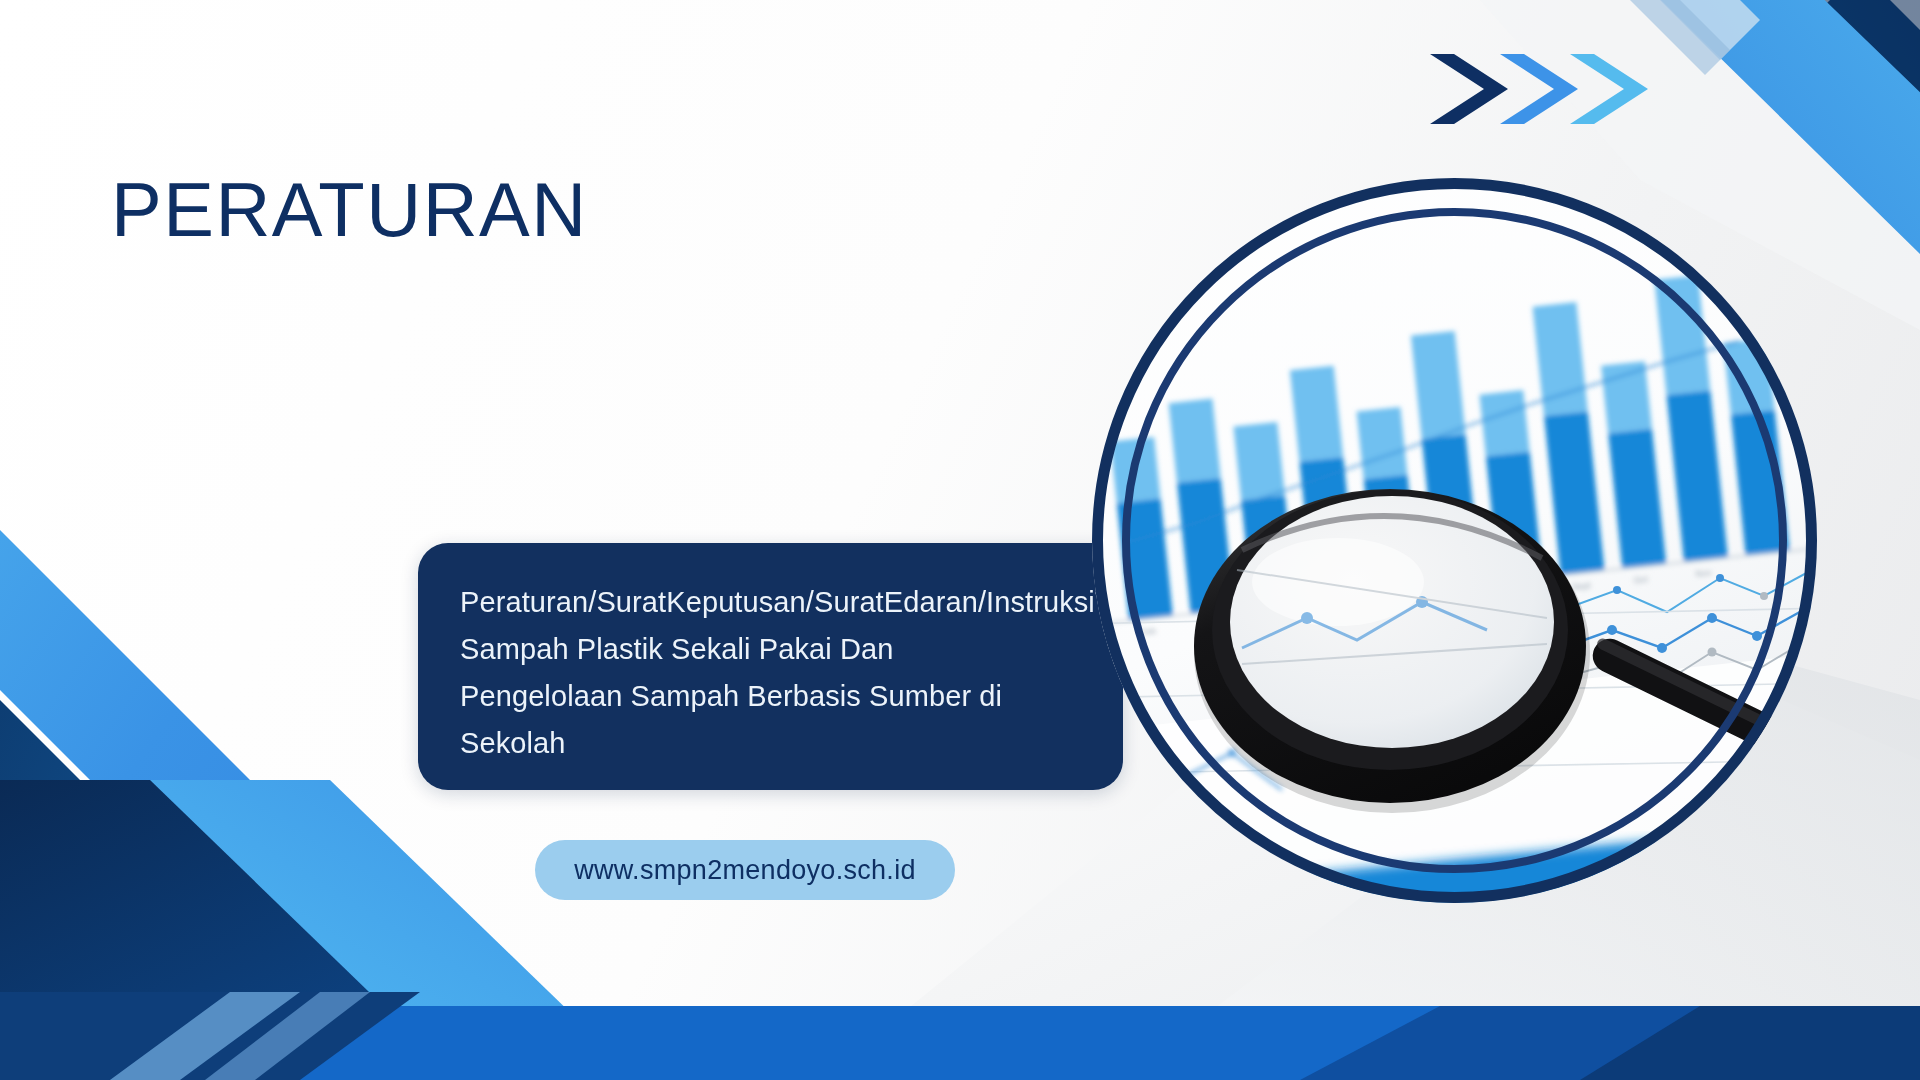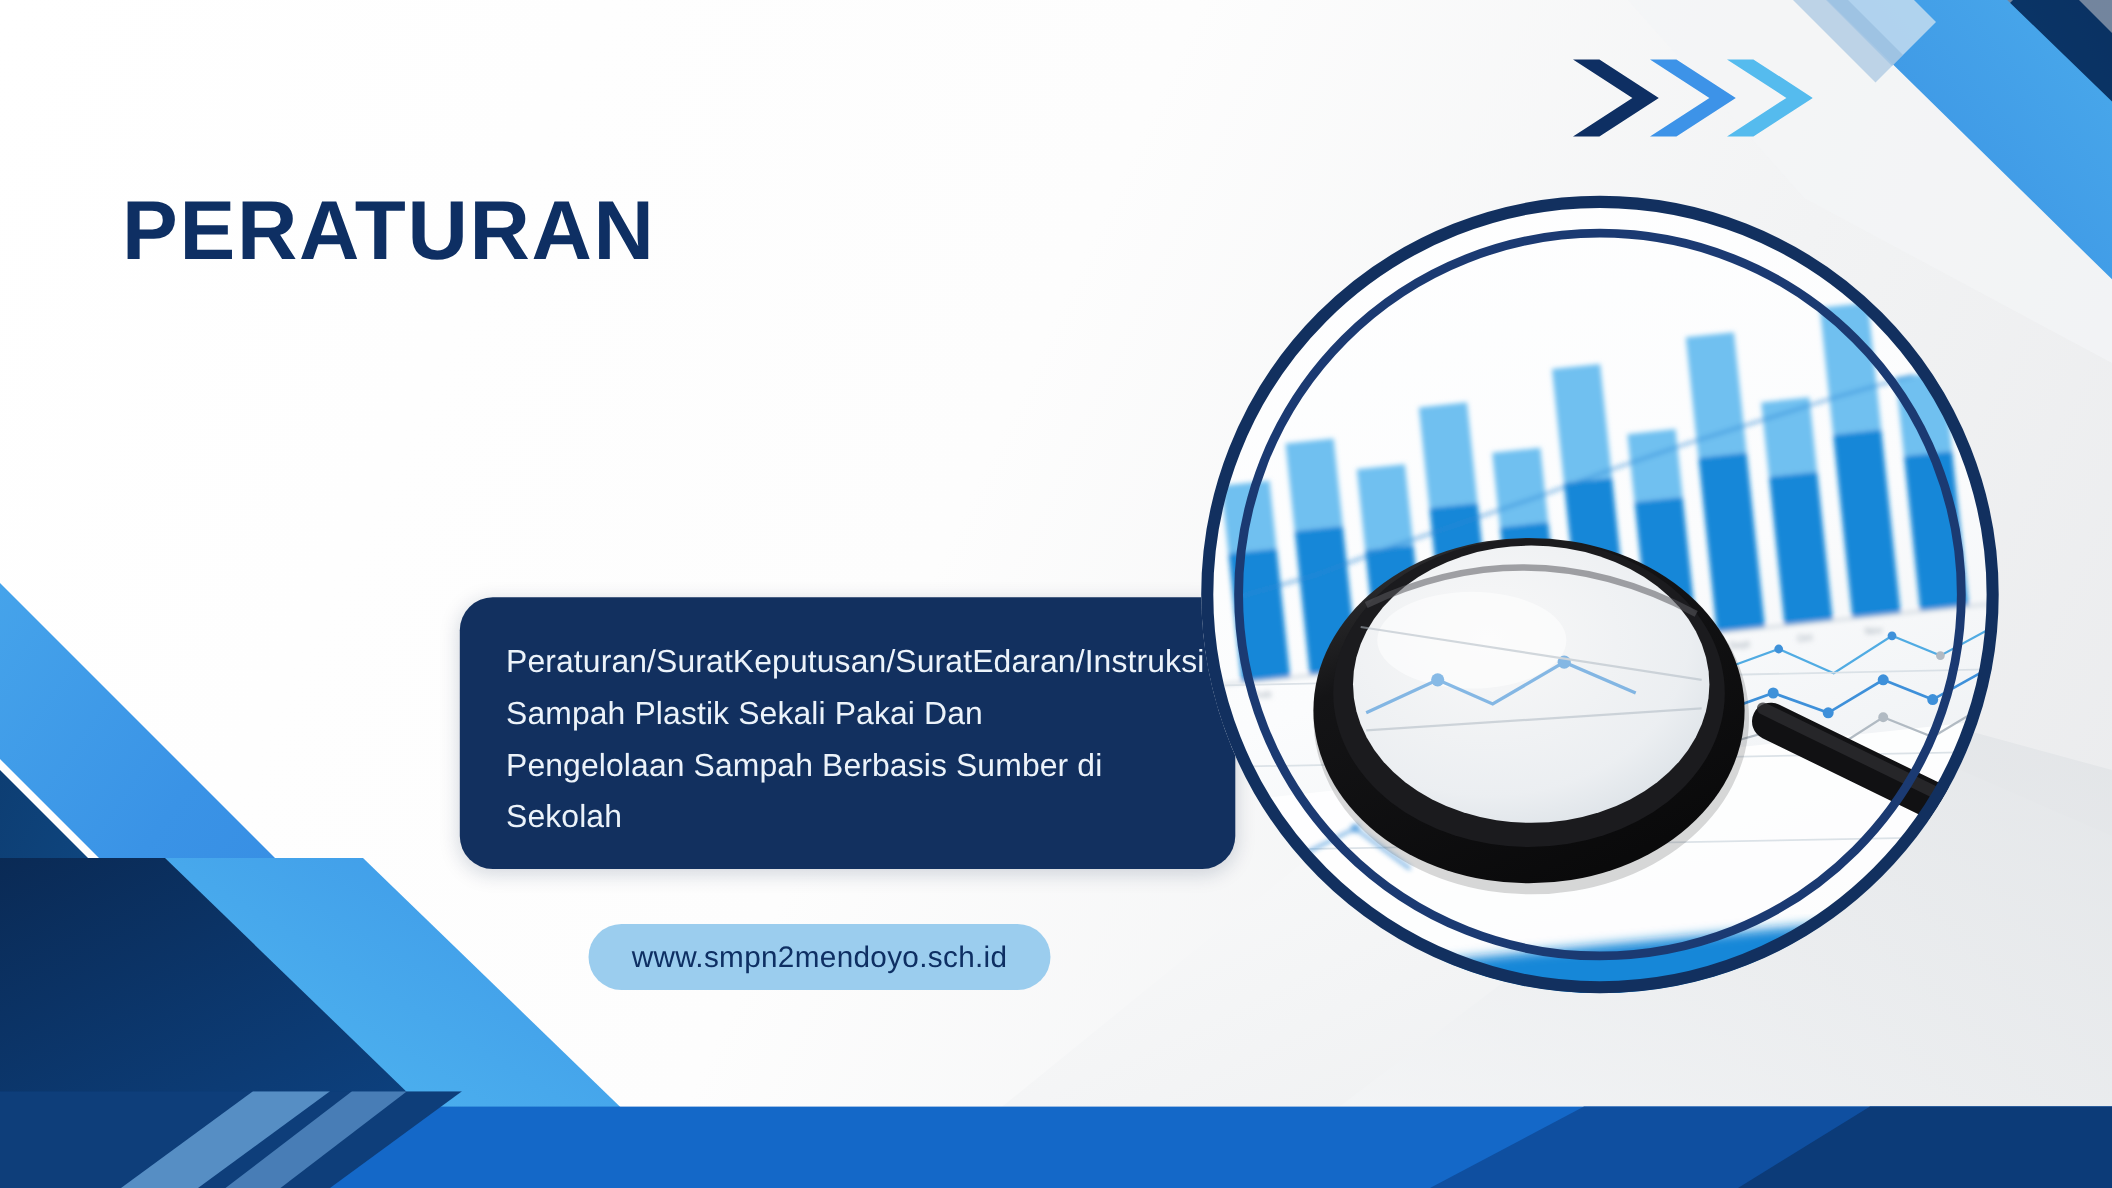--- a/index.html
+++ b/index.html
@@ -30,21 +30,21 @@
   .blblock svg{display:block;width:100%;height:100%;}
 
   
   .softpanels{position:absolute;left:0;top:0;width:1920px;height:1080px;pointer-events:none;}
   .softpanels svg{display:block;width:100%;height:100%;}
 
   
   .title{
     position:absolute;left:111px;top:96px;width:760px;
     color:#0E2F63;
-    font-size:76px;line-height:1.0;font-weight:bold;
+    font-size:76px;line-height:1.0;font-weight:normal;
     letter-spacing:1.5px;
     white-space:pre-line;
   }
   .title .l2{display:block;margin-top:9px;}
 
   
   .arrows{position:absolute;left:1428px;top:48px;width:220px;height:82px;}
   .arrows svg{display:block;width:100%;height:100%;}
 
   

